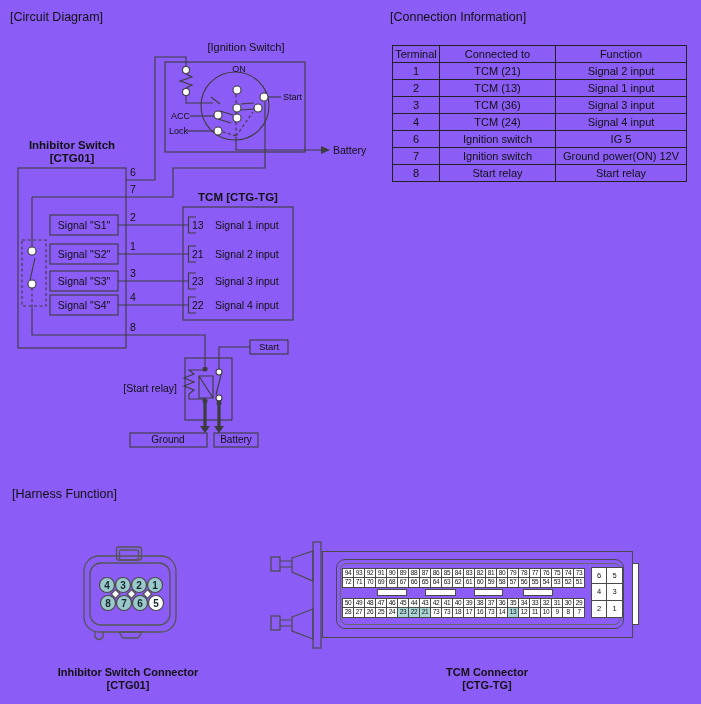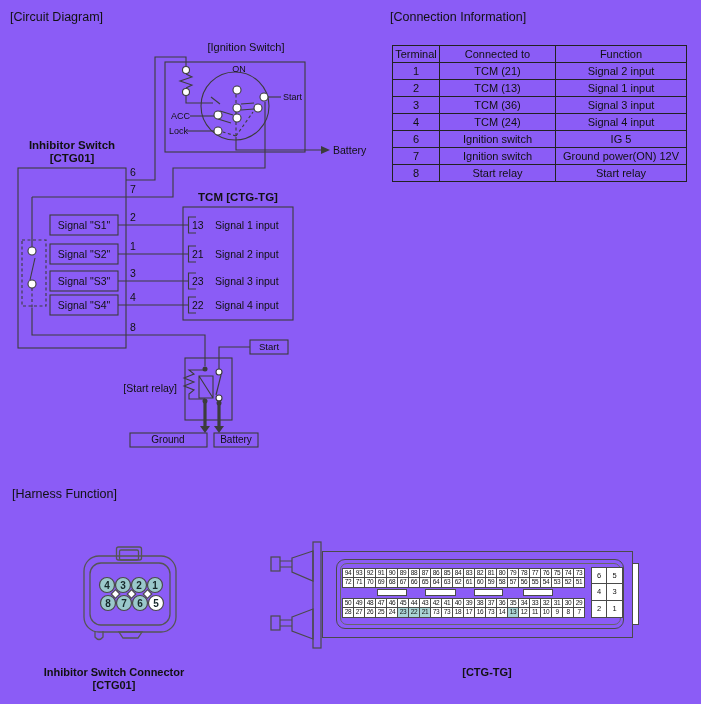--- a/index.html
+++ b/index.html
@@ -374,21 +374,22 @@
 
   <div class="tcm-sgrid">
       <div class="scell">6</div>
       <div class="scell">5</div>
       <div class="scell">4</div>
       <div class="scell">3</div>
       <div class="scell">2</div>
       <div class="scell">1</div>
     </div>
 
-  <div class="conn-label" style="left:14px;top:666px;width:200px">
+  <div class="conn-label" style="left:28px;top:666px;width:200px">
     <div>Inhibitor Switch Connector</div>
     <div>[CTG01]</div>
   </div>
   <div class="conn-label" style="left:387px;top:666px;width:200px">
+    <div>TCM Connector</div>
     <div>[CTG-TG]</div>
   </div>
 
 </div>
 
 </body></html>

